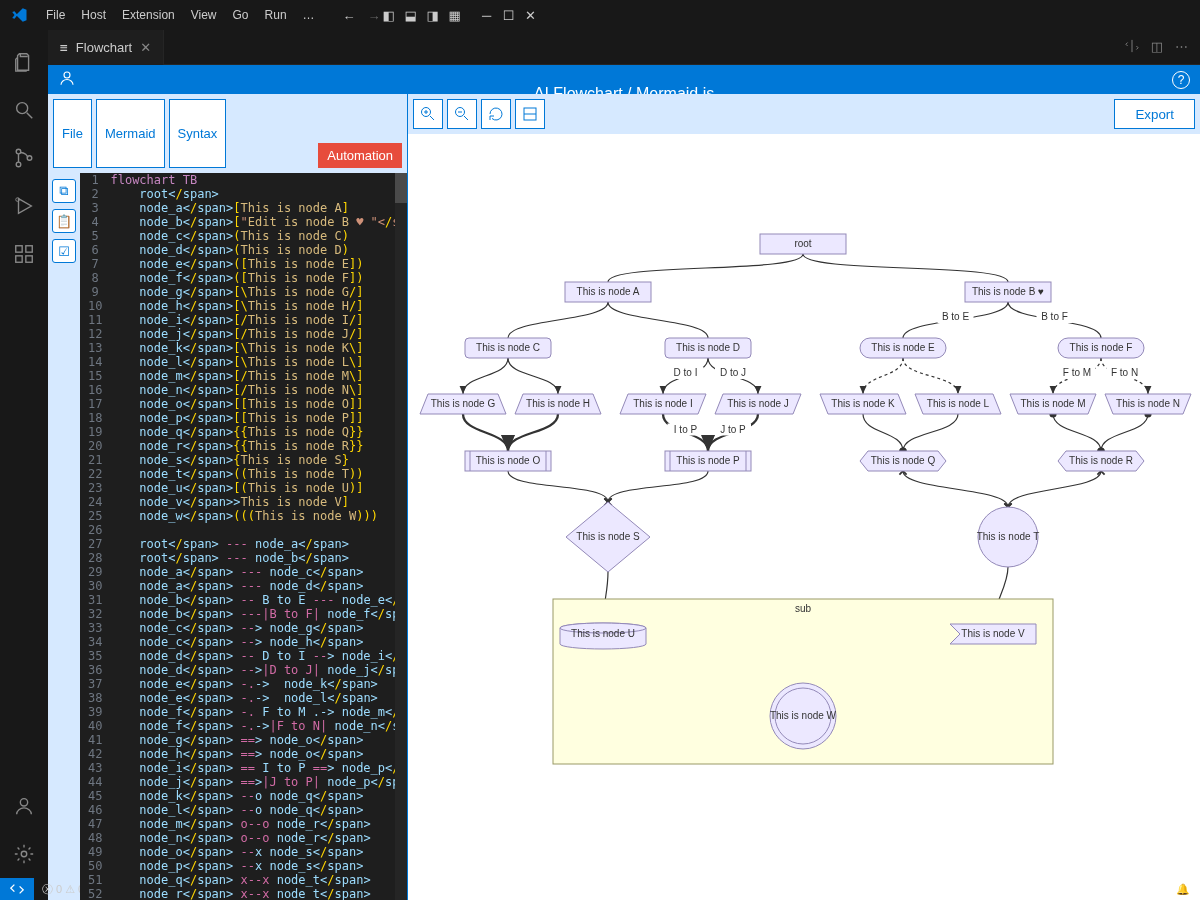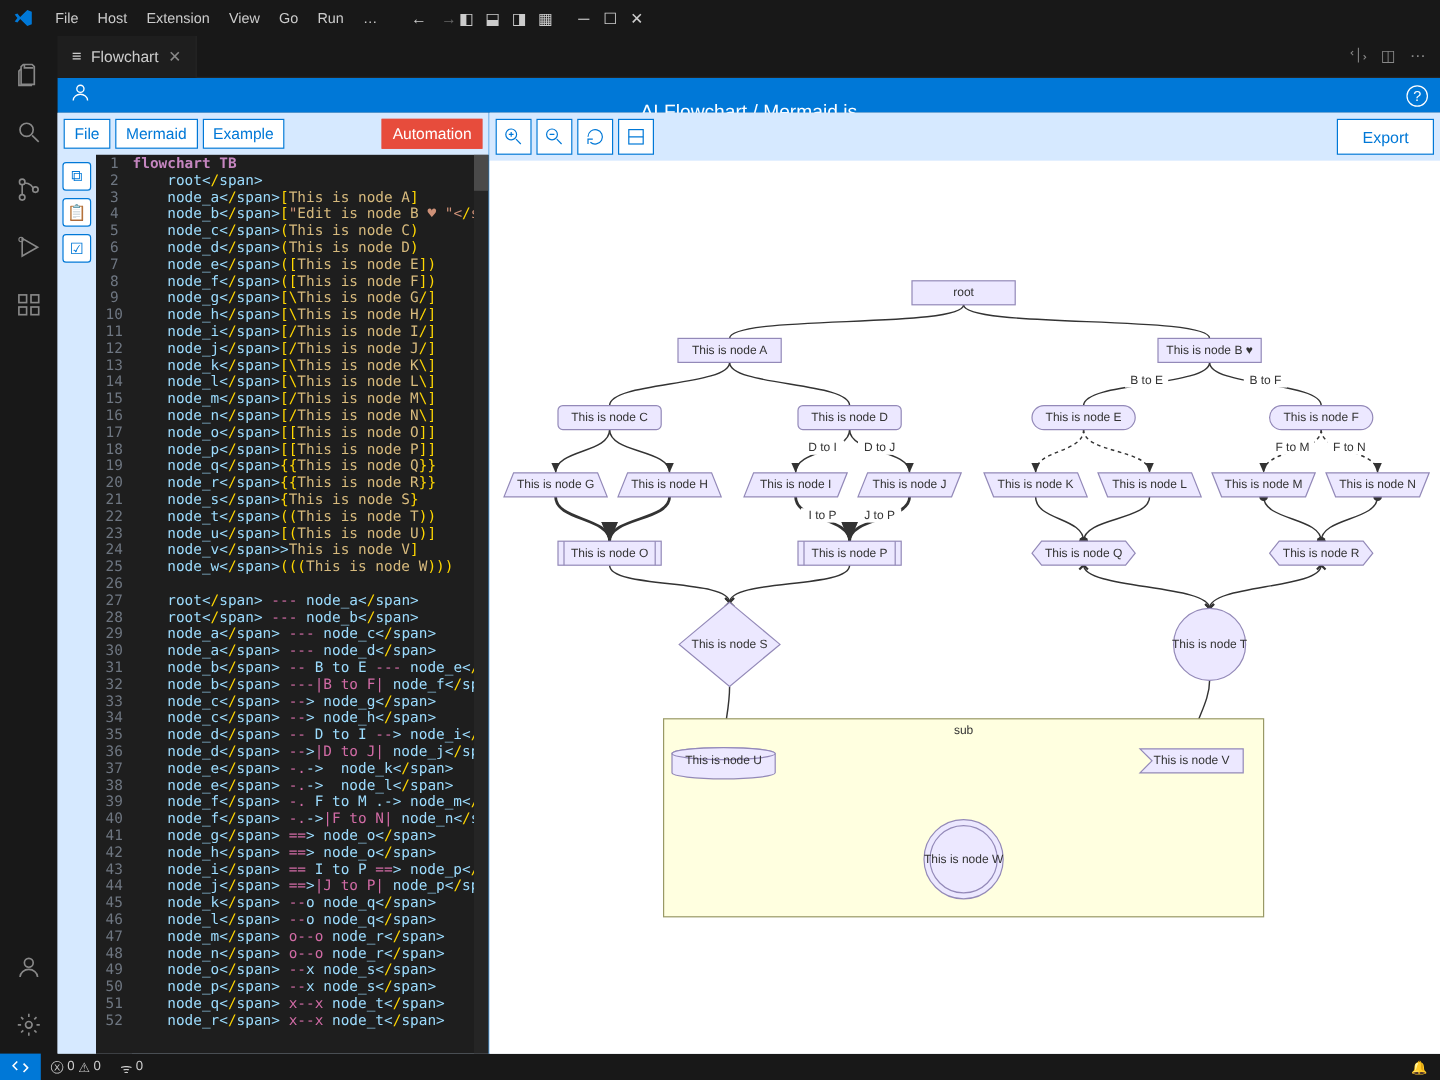--- a/index.html
+++ b/index.html
@@ -36,30 +36,30 @@
   .appheader { height:29px; background:#0078d7; color:#fff; display:flex; align-items:center; padding:0 10px; font-size:16px; }
   .appheader .title { flex:1; text-align:center;margin-top:28px; }
   .appheader .help { cursor:pointer; width:18px; height:18px; border:1.5px solid #fff; border-radius:50%; display:flex; align-items:center; justify-content:center; font-size:12px; }
   
   .content { flex:1; display:flex; background:#d6e9ff; }
   
   
   .codepanel { width: 360px; display:flex; flex-direction:column; border-right:1px solid #0078d7; }
   .codebtns { display:flex; padding:5px; gap:4px; background:#d6e9ff; }
   .codebtns button { padding:4px 8px; font-size:13px; background:#fff; border:1px solid #0078d7; color:#0078d7; cursor:pointer; }
-  .codebtns button.primary { background:#e74c3c; color:#fff; border-color:#e74c3c; margin-left:auto; }
+  .codebtns button.primary { background:#e74c3c; color:#fff; border-color:#e74c3c; margin-left:auto;margin-top:44px; }
   .sidestrip { width:32px; background:#d6e9ff; display:flex; flex-direction:column; align-items:center; gap:6px; padding-top:6px;}
   .sidestrip .sicon { width:24px; height:24px; border:1px solid #0078d7; border-radius:3px; background:#fff; display:flex; align-items:center; justify-content:center; cursor:pointer; font-size:13px; color:#0078d7;}
   .codewrap { flex:1; display:flex; }
   .codeeditor { flex:1; background:#1e1e1e; display:flex; overflow:hidden; position:relative; }
   .codeeditor .linenos { background:#1e1e1e; color:#6e7681; text-align:center; padding:0 8px; font-family:Consolas,monospace; font-size:12px; line-height:14px; user-select:none; }
   .codeeditor pre { font-family:Consolas,monospace; font-size:12px; line-height:14px; color:#d4d4d4; white-space:pre; padding-right:10px; }
   .codeeditor .scrollbar { position:absolute; right:0; top:0; width:12px; height:100%; background:#252525; }
   .codeeditor .scrollbar .thumb { width:12px; background:#4a4a4a; height:30px; }
-  .c-kw { color:#c586c0;font-weight:bold; } .c-id { color:#9cdcfe; } .c-br { color:#ffd700; } .c-str { color:#ce9178; } .c-pnk{color:#d16ba5;} .c-brn{color:#d7ba7d;}
+  .c-kw { color:#c586c0; } .c-id { color:#9cdcfe; } .c-br { color:#ffd700; } .c-str { color:#ce9178; } .c-pnk{color:#d16ba5;} .c-brn{color:#d7ba7d;}
   
   
   .chartpanel { flex:1; background:#fff; display:flex; flex-direction:column; }
   .chartbar { display:flex; padding:5px; gap:4px; background:#d6e9ff; }
   .chartbar .tbtn { width:30px; height:30px; background:#fff; border:1px solid #0078d7; color:#0078d7; display:flex; align-items:center; justify-content:center; cursor:pointer; font-size:15px; }
   .chartbar .export { margin-left:auto; padding:4px 20px; background:#fff; border:1px solid #0078d7; color:#0078d7; cursor:pointer; }
   .chartview { flex:1; background:#fff; overflow:hidden; }
   
   
   .statusbar { height:22px; background:#181818; display:flex; align-items:center; color:#ccc; font-size:11px; }
@@ -186,21 +186,21 @@
         <span class="title">AI Flowchart / Mermaid.js</span>
         <span class="help">?</span>
       </div>
 
       <div class="content">
 
         <div class="codepanel">
           <div class="codebtns">
             <button>File</button>
             <button>Mermaid</button>
-            <button>Example</button>
+            <button>Syntax</button>
             <button class="primary">Automation</button>
           </div>
           <div class="codewrap">
             <div class="sidestrip">
               <div class="sicon">⧉</div>
               <div class="sicon">📋</div>
               <div class="sicon">☑</div>
             </div>
             <div class="codeeditor">
               <div class="linenos" id="linenos">1

